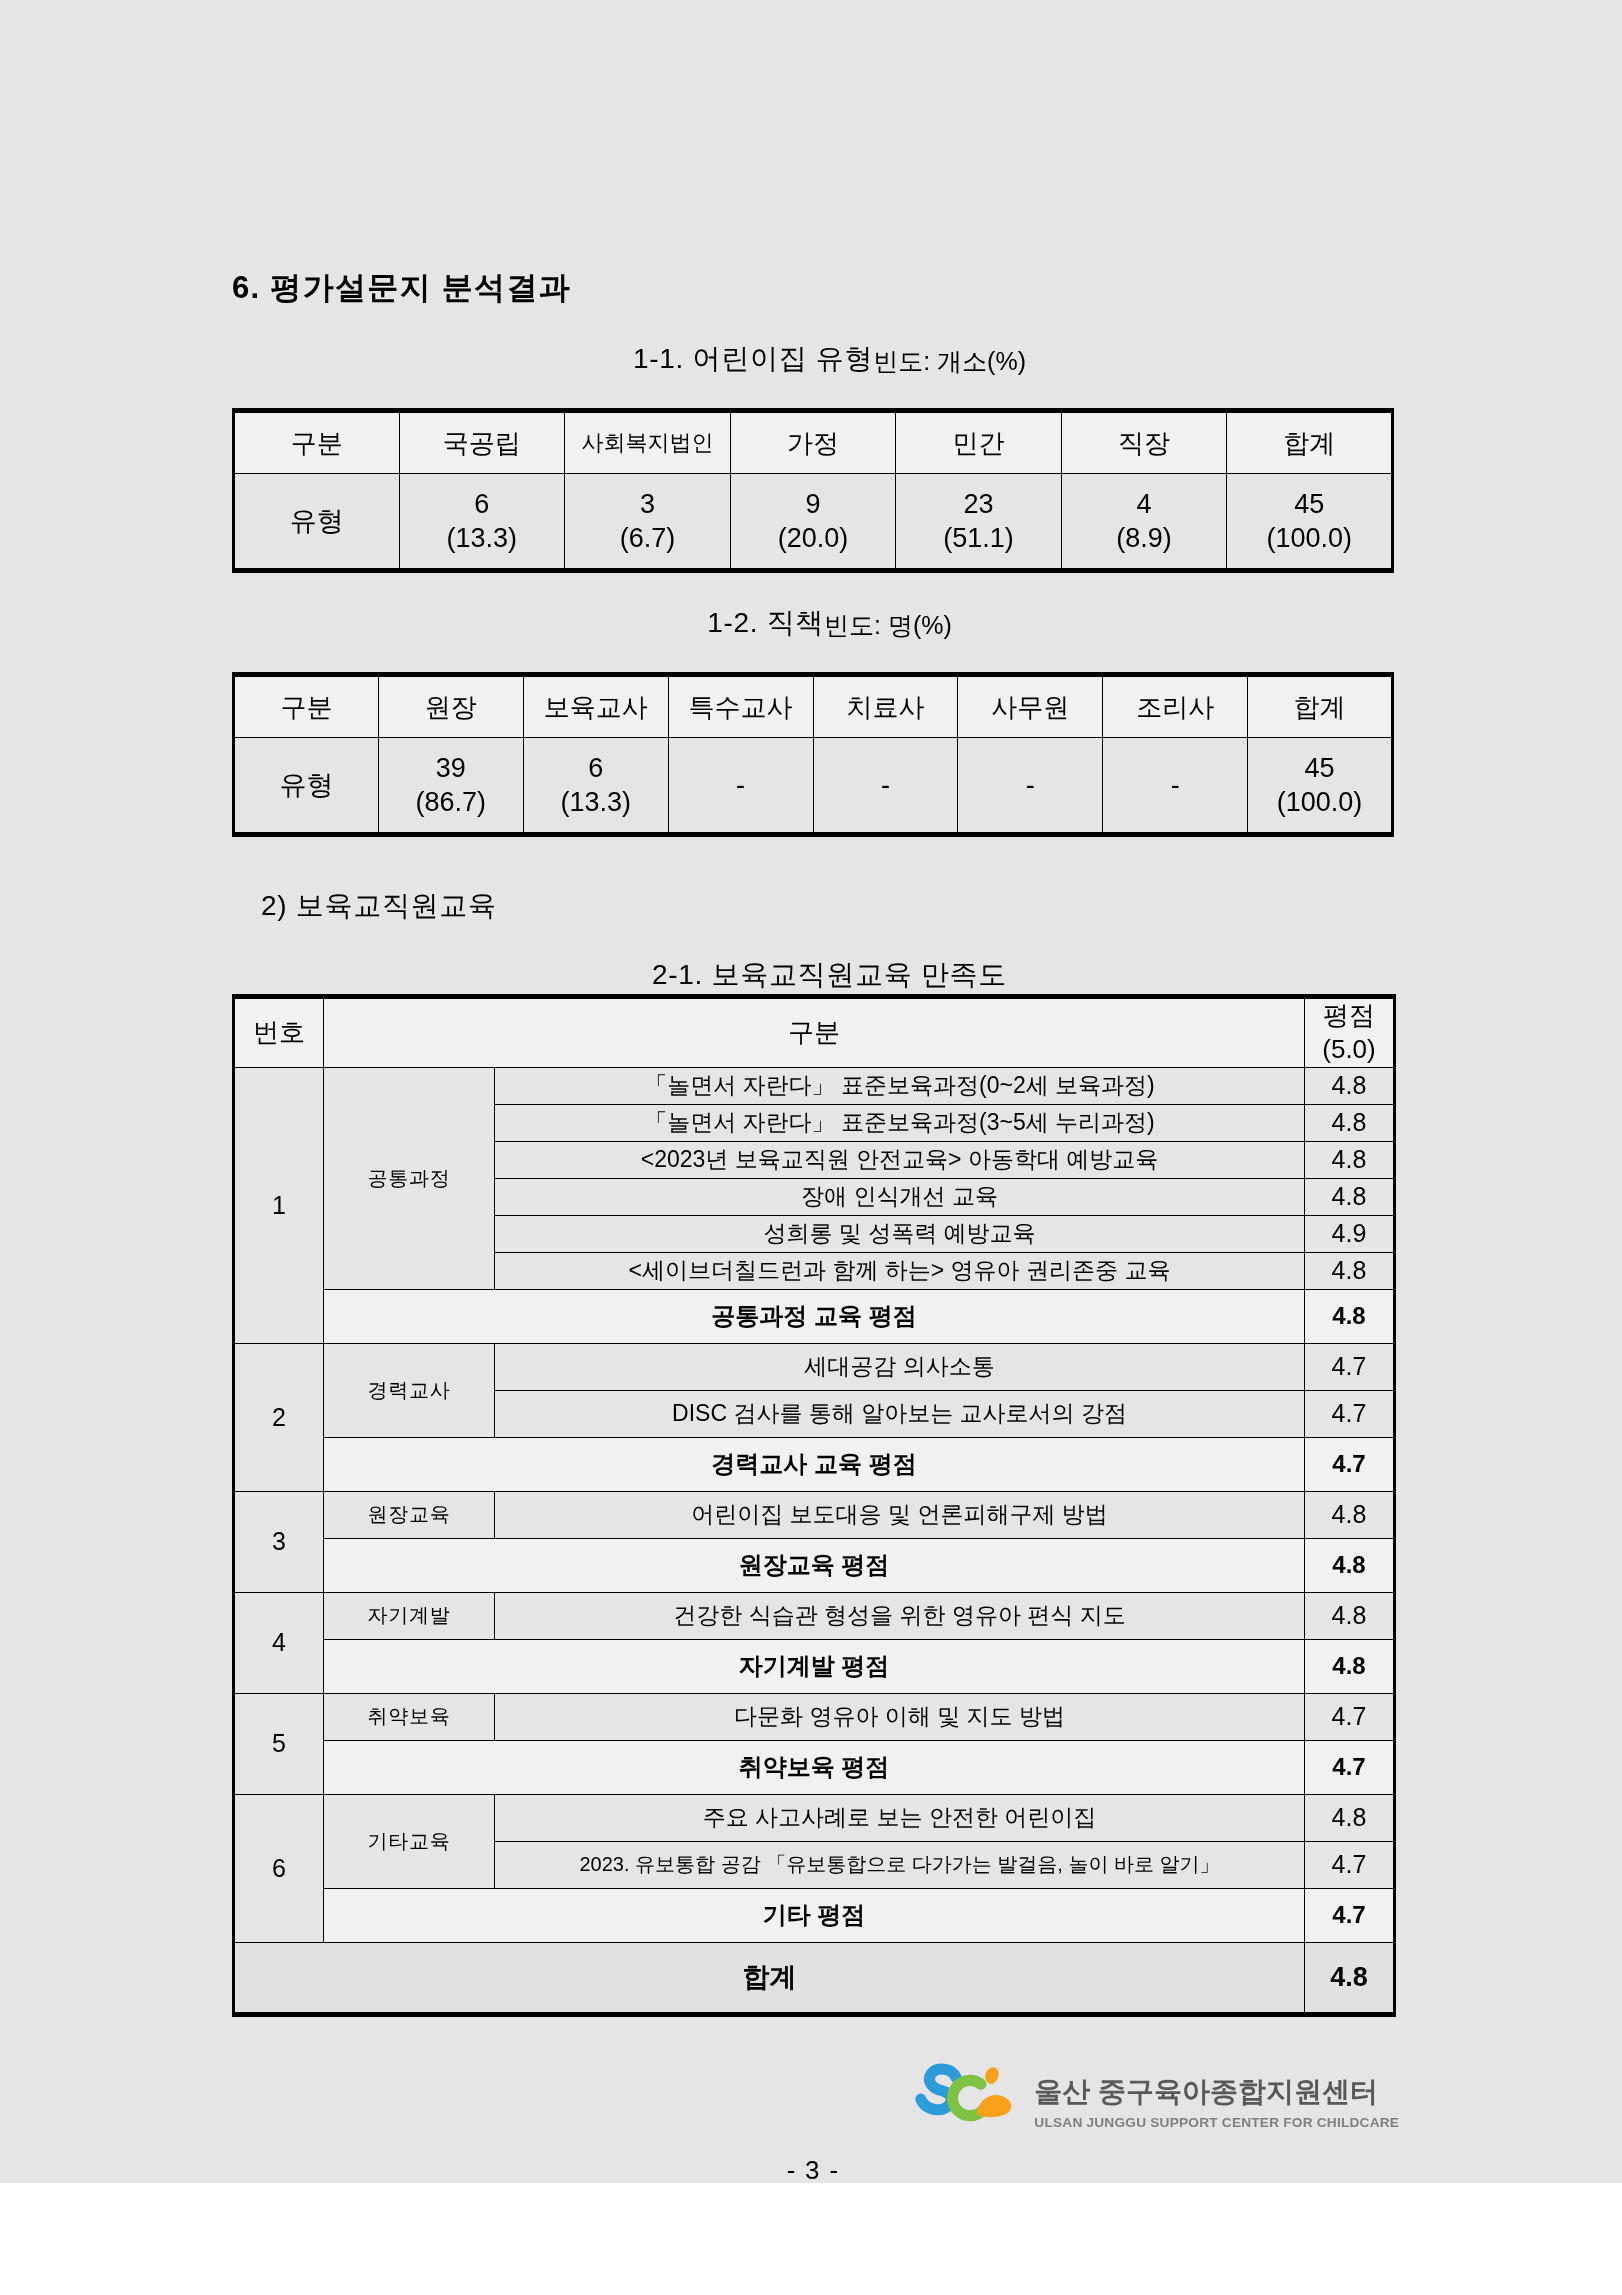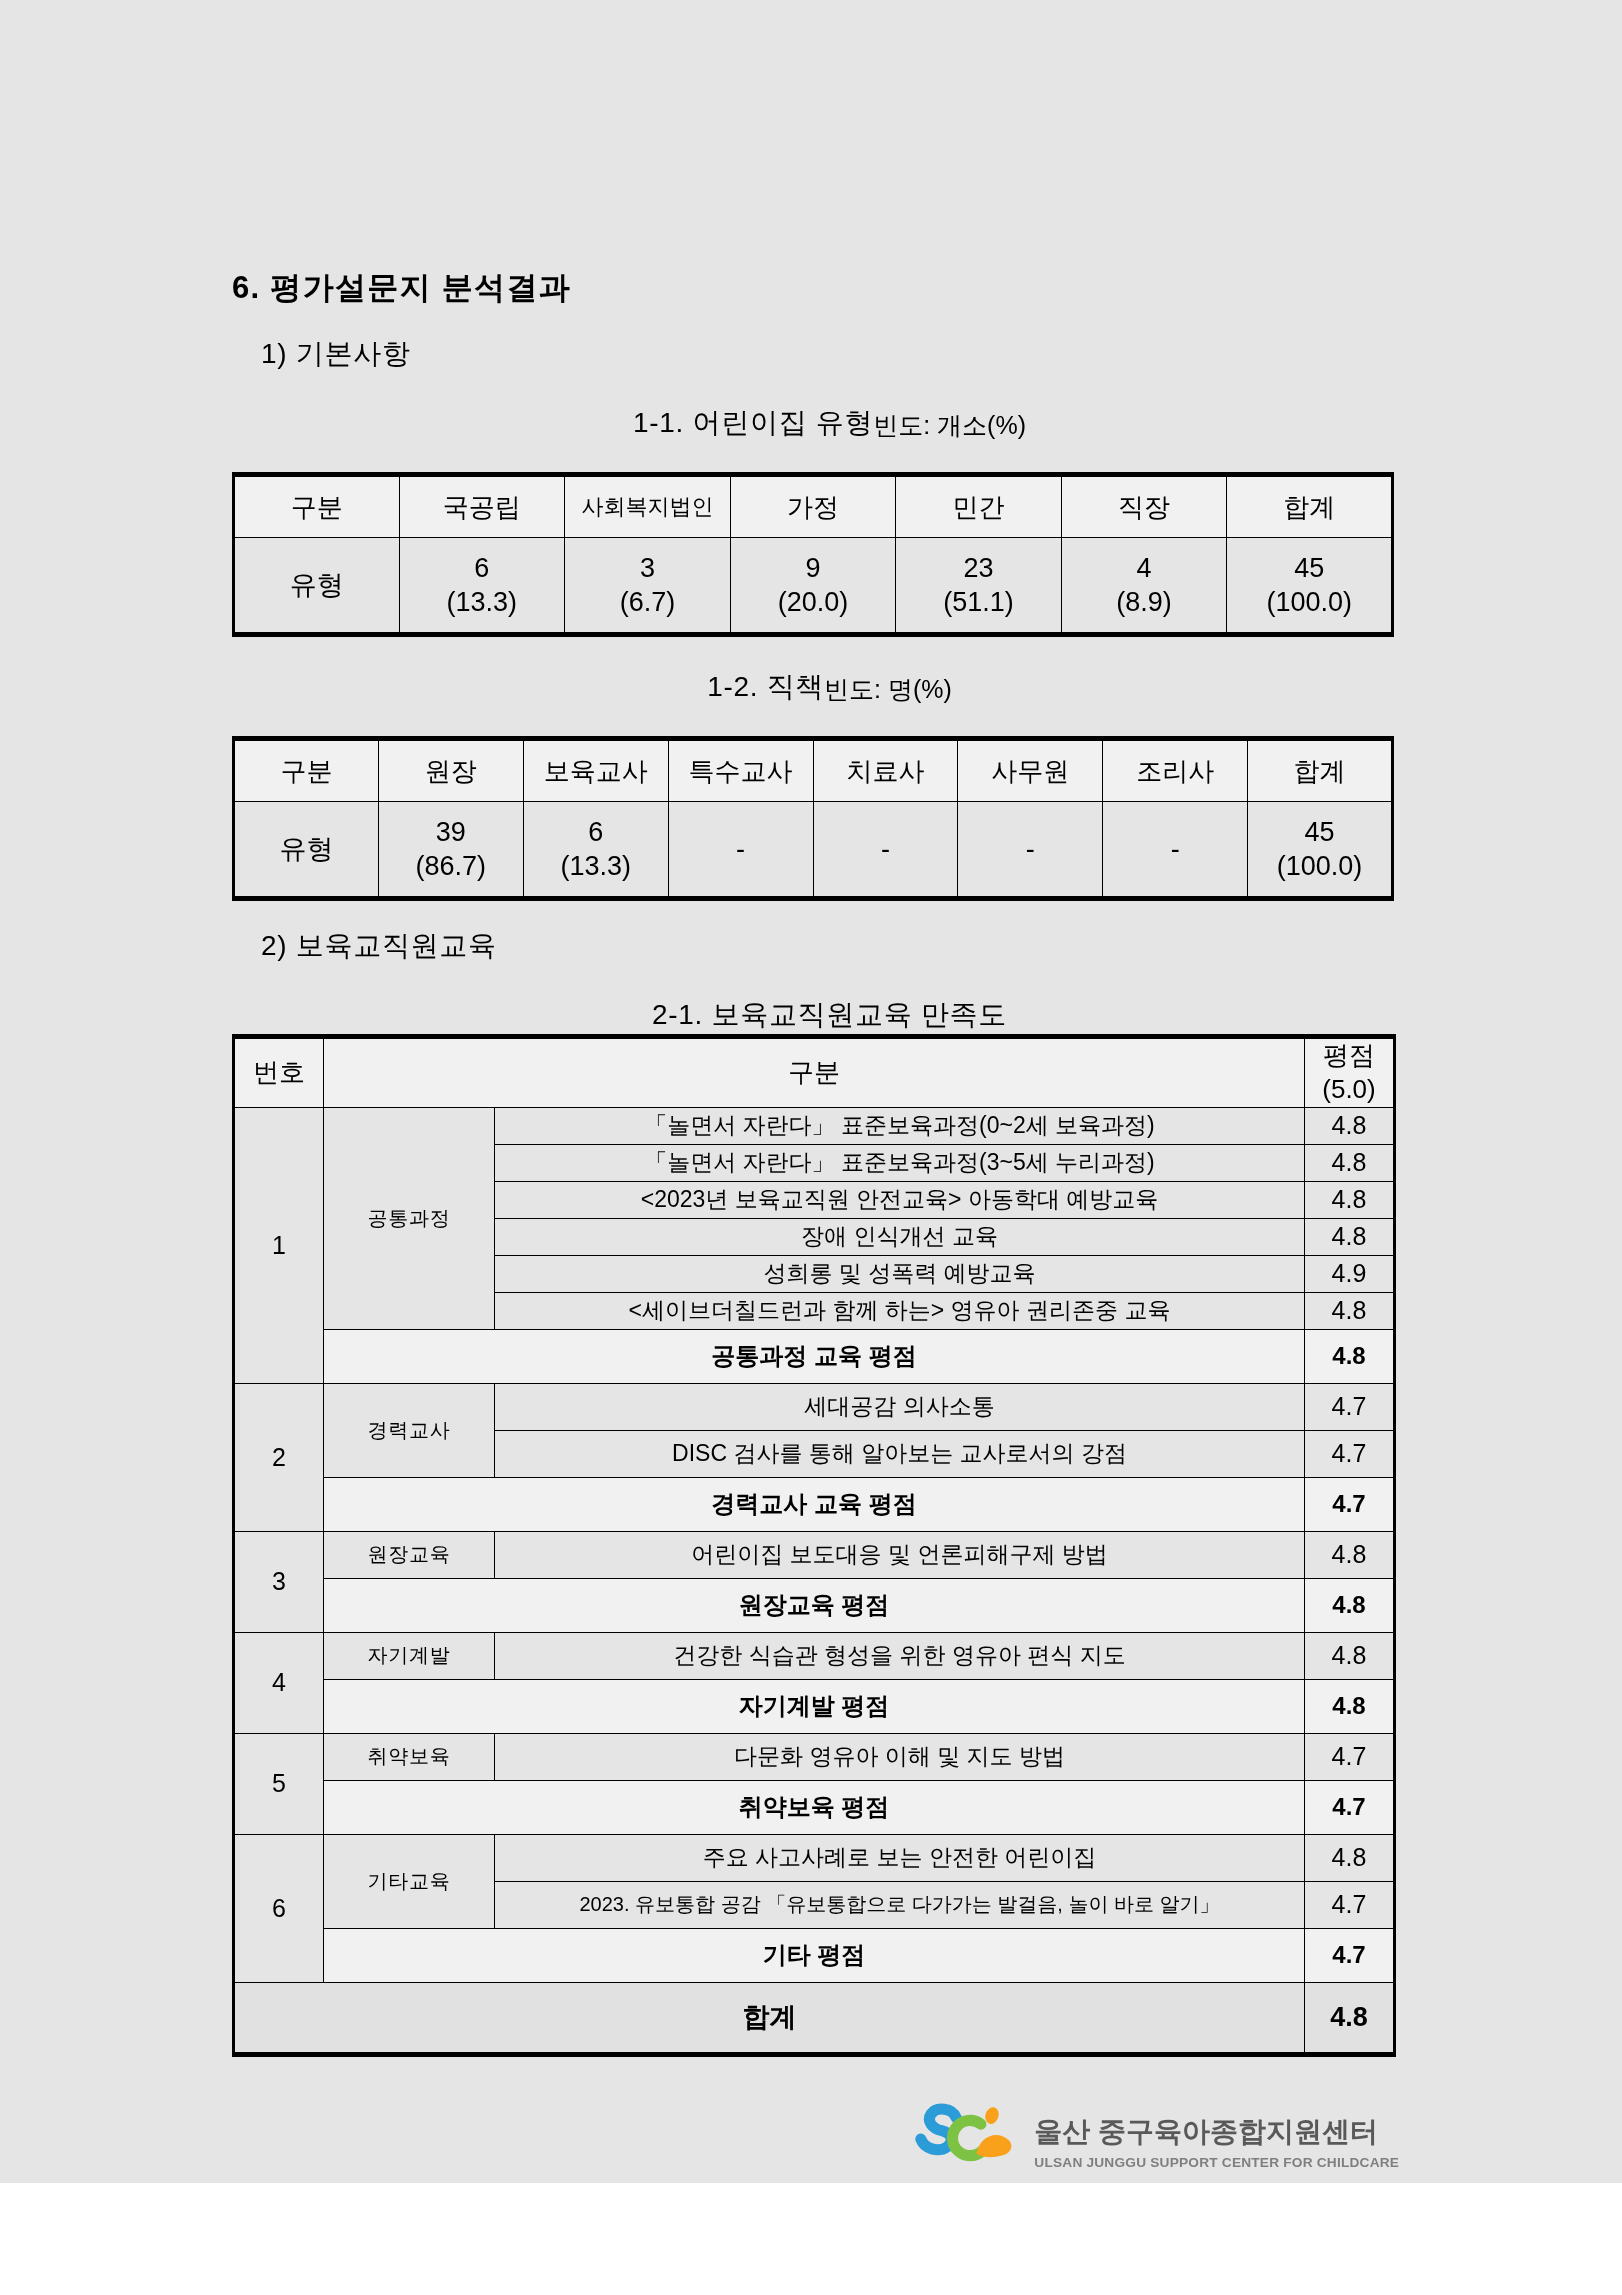--- a/index.html
+++ b/index.html
@@ -52,21 +52,20 @@
   .logo-en{font-size:13.7px;font-weight:bold;color:var(--logo-gray2);margin-top:3.9px;letter-spacing:0.2px}
   .page-num{position:absolute;left:0;right:0;bottom:7.9px;text-align:center;font-size:26px;letter-spacing:1.3px}
 </style>
 </head>
 <body>
 
 <div class="page">
 
   <div class="doc-title">6. 평가설문지 분석결과</div>
 
-  <div class="h1">1) 기본사항</div>
 
   <div class="h2row">
     <span class="h2">1-1. 어린이집 유형</span>
     <span class="note">빈도: 개소(%)</span>
   </div>
 
   <table class="stable" id="table-type">
       <thead>
         <tr>
           <th>구분</th>
@@ -151,21 +150,21 @@
             <div>-</div>
           </td>
           <td>
             <div>45</div>
             <div>(100.0)</div>
           </td>
         </tr>
       </tbody>
     </table>
 
-  <div class="h1" style="margin-top:26px">2) 보육교직원교육</div>
+  <div class="h1" style="margin-top:50px">2) 보육교직원교육</div>
 
   <div class="h2row">
     <span class="h2">2-1. 보육교직원교육 만족도</span>
   </div>
 
   <table class="btable" id="table-satisfaction">
       <colgroup>
         <col style="width: 90px;">
         <col style="width: 171px;">
         <col style="width: 810px;">

